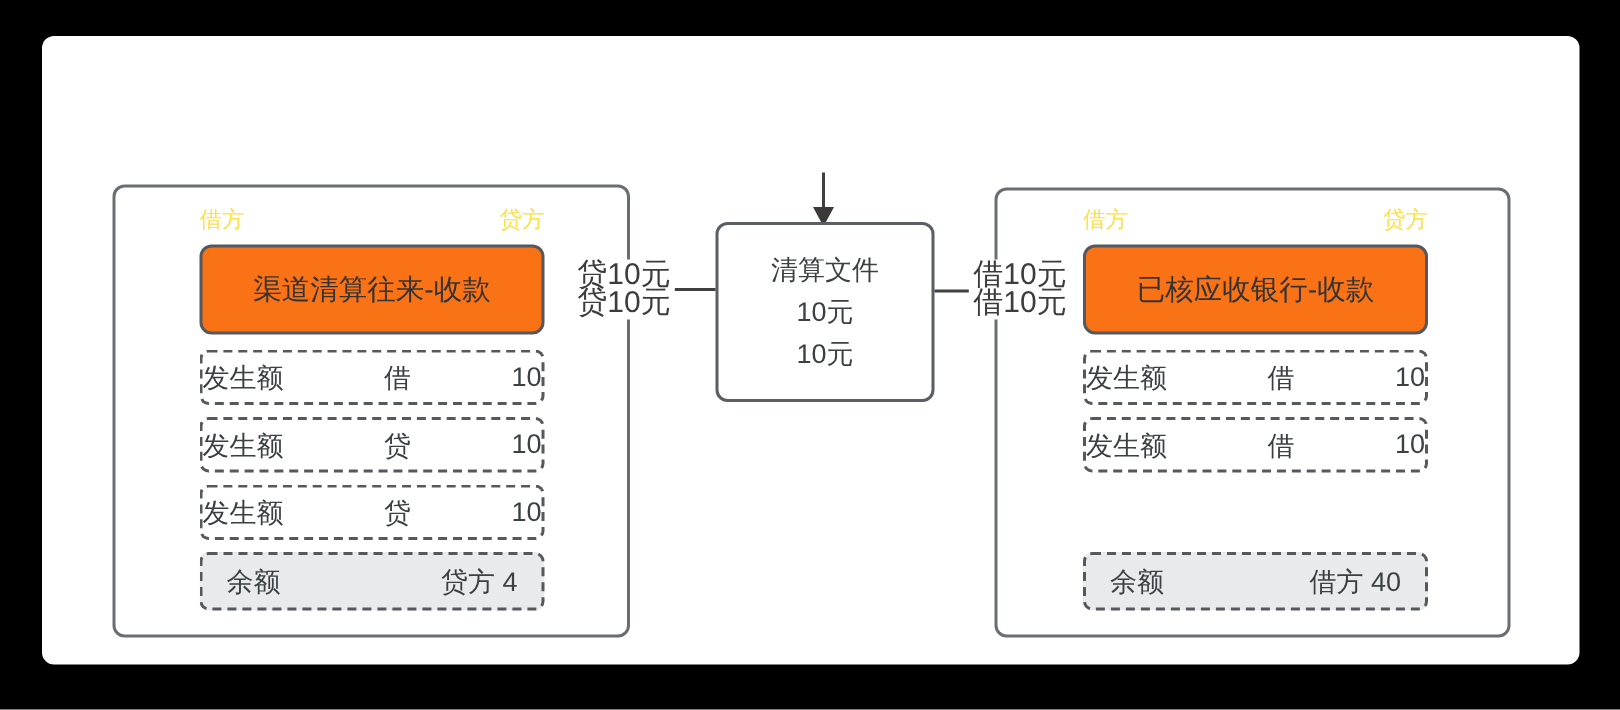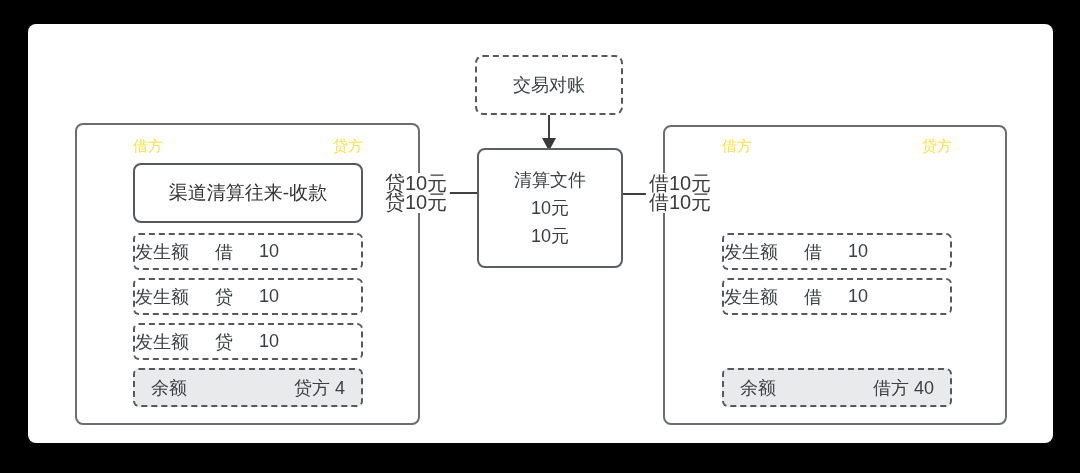--- a/index.html
+++ b/index.html
@@ -26,31 +26,31 @@
   }
   .box-solid {
     border:2px solid #5b5f63; border-radius:8px; background:#fff;
     display:flex; flex-direction:column; align-items:center; justify-content:center;
     font-size:18px; line-height:28px; color:#3c4043;
   }
   .container-box {
     border:2px solid #6a6e72; border-radius:8px; background:#fff;
   }
   .hdr-box {
-    border:2px solid #55585c; border-radius:8px; background:#ffffff;
+    border:2px solid #55585c; border-radius:8px; background:#f97316;
     display:flex; align-items:center; justify-content:center;
     font-size:19px; color:#333;
   }
   .col-labels {
     display:flex; justify-content:space-between;
     font-size:15px; color:#fde047;
   }
   .ledger-row {
     border:2px dashed #55585c; border-radius:6px; background:#fff;
-    display:flex; align-items:center; justify-content:flex-start; gap:26px;
+    display:flex; align-items:center; justify-content:space-between; gap:26px;
     font-size:18px; color:#3c4043;
   }
   .ledger-row.balance {
     background:#e9eaeb; justify-content:space-between; padding:0 16px; gap:12px;
   }
 
   
   .h-line { height:2px; background:#404040; }
   .v-line { width:2px; background:#404040; }
   .tri-down {
@@ -72,23 +72,20 @@
     background:#fff; text-align:center; font-size:20px; line-height:19px;
     color:#3c3c3c; padding:1px 3px; z-index:5; transform:translateX(-50%);
   }
 </style>
 </head>
 <body>
 
 <div class="stage">
   <div class="panel"></div>
 
-  <div class="abs box-dashed" style="left:475px; top:55px; width:148px; height:60px;">
-    <span>交易对账</span>
-  </div>
 
   <div class="abs v-line" style="left:548px; top:115px; height:26px;"></div>
   <div class="abs tri-down" style="left:542px; top:138px;"></div>
 
   <div class="abs box-solid" style="left:477px; top:148px; width:146px; height:120px;">
     <span>清算文件</span>
     <span>10元</span>
     <span>10元</span>
   </div>
 
@@ -132,20 +129,23 @@
   <div class="abs ledger-row balance" style="left:133px; top:368px; width:230px; height:39px;">
     <span>余额</span>
     <span>贷方 4</span>
   </div>
 
   <div class="abs container-box" style="left:663px; top:125px; width:344px; height:300px;"></div>
   <div class="abs col-labels" style="left:722px; top:137px; width:230px;">
     <span>借方</span>
     <span>贷方</span>
   </div>
+  <div class="abs hdr-box" style="left:722px; top:163px; width:230px; height:60px;">
+    <span>已核应收银行-收款</span>
+  </div>
   <div class="abs ledger-row" style="left:722px; top:233px; width:230px; height:37px;">
     <span>发生额</span>
     <span>借</span>
     <span>10</span>
   </div>
   <div class="abs ledger-row" style="left:722px; top:278px; width:230px; height:37px;">
     <span>发生额</span>
     <span>借</span>
     <span>10</span>
   </div>

